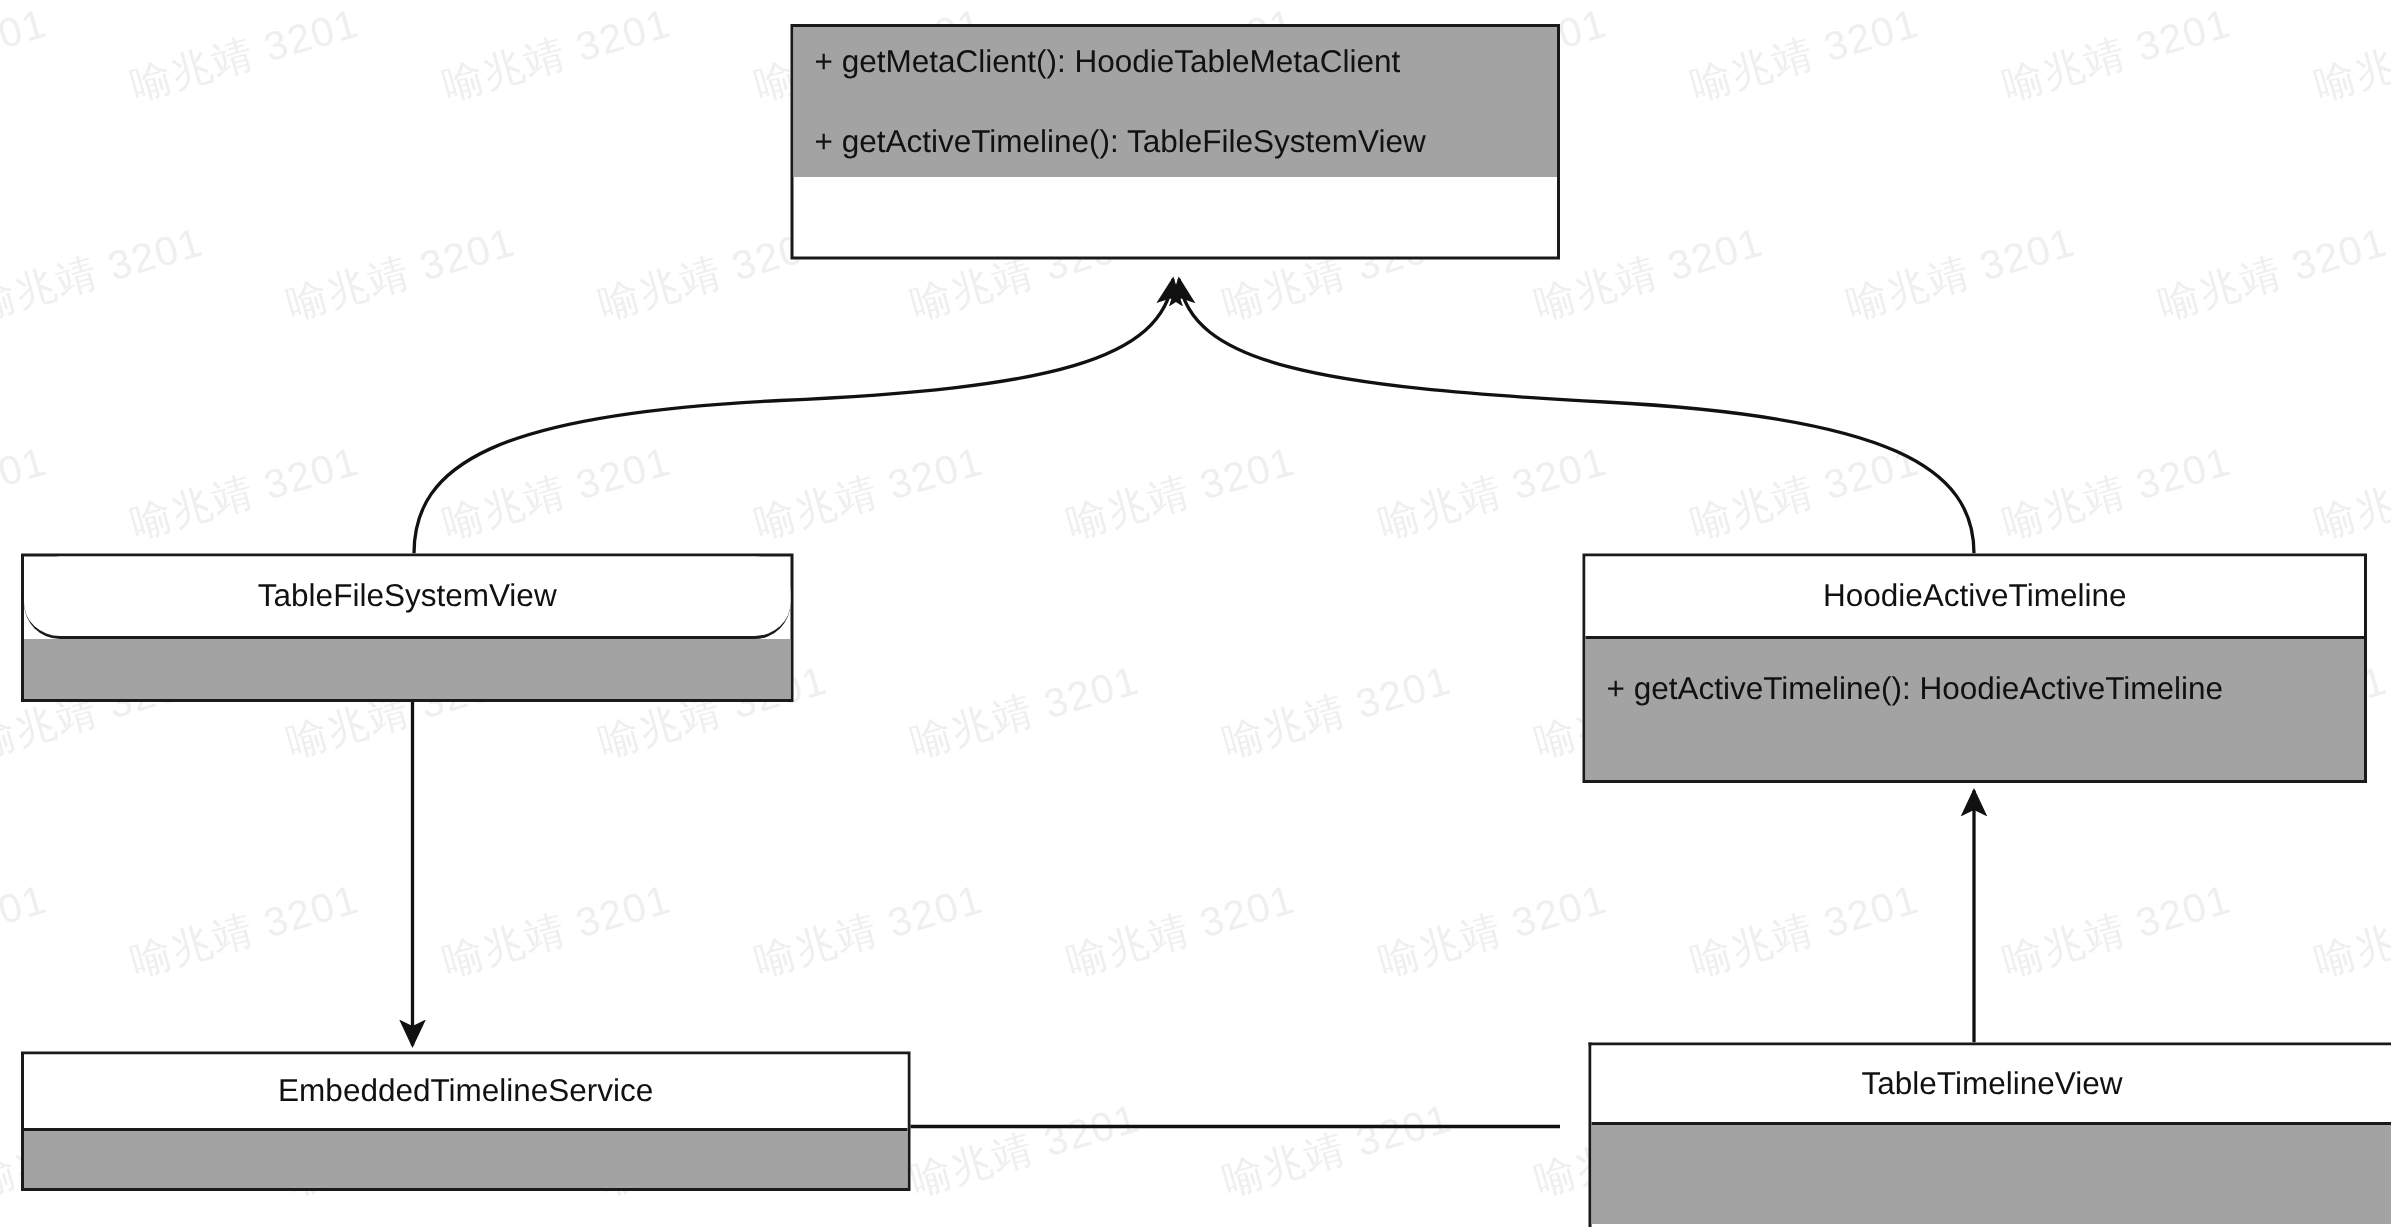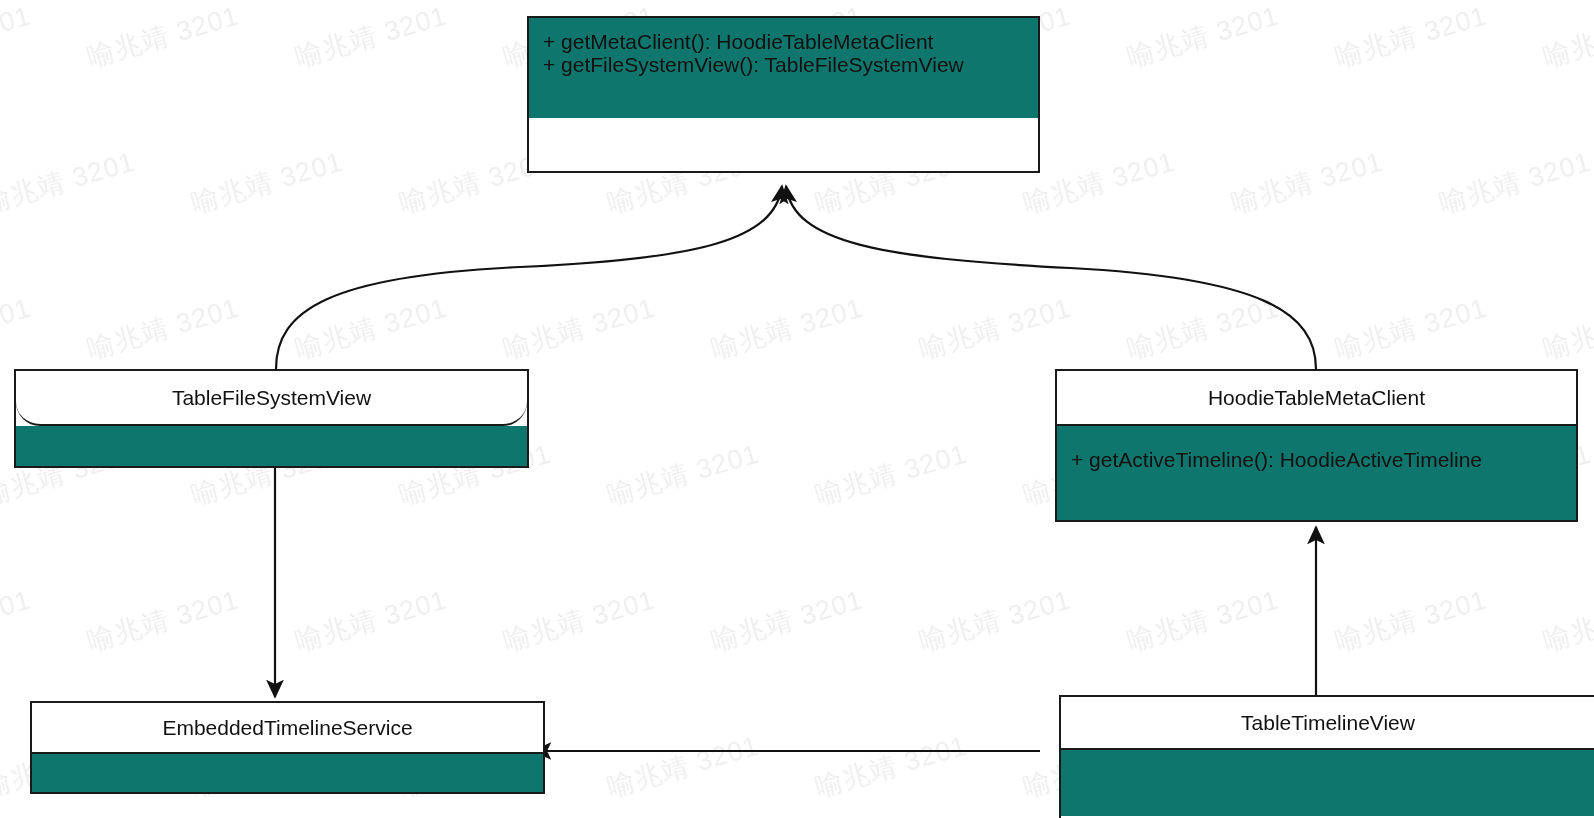--- a/index.html
+++ b/index.html
@@ -61,24 +61,24 @@
     color: #111111;
     display: flex;
     align-items: center;
     justify-content: center;
     border-bottom: 2px solid #1a1a1a;
     background: #ffffff;
   }
   .uml-members {
     box-sizing: border-box;
     width: 100%;
-    background: #0f766e;
+    background: #a3a3a3;
     display: flex;
     flex-direction: column;
-    justify-content: flex-start;
+    justify-content: space-between;
   }
   .uml-member {
     font-size: 21px;
     color: #111111;
     padding-left: 14px;
     white-space: nowrap;
     line-height: 1.1;
   }
   .uml-members.empty { }
 
@@ -88,21 +88,21 @@
   #class-hoodie-table .uml-members { height: 100px; padding: 12px 0; }
 
   #class-table-file-system-view { left: 14px; top: 369px; width: 515px; height: 99px; }
   #class-table-file-system-view .uml-title   { height: 55px; border-radius: 24px; }
   #class-table-file-system-view .uml-members { height: 40px; }
 
   #class-hoodie-table-meta-client { left: 1055px; top: 369px; width: 523px; height: 153px; }
   #class-hoodie-table-meta-client .uml-title   { height: 55px; }
   #class-hoodie-table-meta-client .uml-members { height: 94px; padding: 22px 0; }
 
-  #class-embedded-timeline-service { left: 14px; top: 701px; width: 515px; height: 93px; margin-left: 16px; }
+  #class-embedded-timeline-service { left: 14px; top: 701px; width: 593px; height: 93px; }
   #class-embedded-timeline-service .uml-title   { height: 51px; }
   #class-embedded-timeline-service .uml-members { height: 38px; }
 
   #class-table-timeline-view { left: 1040px; top: 695px; width: 538px; height: 123px; border-bottom: none; margin-left: 19px; }
   #class-table-timeline-view .uml-title   { height: 53px; }
   #class-table-timeline-view .uml-members { height: 66px; }
 </style>
 </head>
 <body>
 
@@ -181,31 +181,31 @@
      HoodieTableMetaClient (vertical up) --&gt;
     <path d="M 1316 695 L 1316 527" fill="none" stroke="#111111" stroke-width="2.2" marker-end="url(#arrow-solid)"></path>
 
      EmbeddedTimelineService (horizontal left) --&gt;
     <path d="M 1040 751 L 534 751" fill="none" stroke="#111111" stroke-width="2.2" marker-end="url(#arrow-solid)"></path>
   </svg>
 
   <div class="uml-class" id="class-hoodie-table">
     <div class="uml-members">
       <div class="uml-member">+ getMetaClient(): HoodieTableMetaClient</div>
-      <div class="uml-member">+ getFileSystemView(): TableFileSystemView</div>
+      <div class="uml-member">+ getActiveTimeline(): TableFileSystemView</div>
     </div>
   </div>
 
   <div class="uml-class" id="class-table-file-system-view">
     <div class="uml-title">TableFileSystemView</div>
     <div class="uml-members empty"></div>
   </div>
 
   <div class="uml-class" id="class-hoodie-table-meta-client">
-    <div class="uml-title">HoodieTableMetaClient</div>
+    <div class="uml-title">HoodieActiveTimeline</div>
     <div class="uml-members">
       <div class="uml-member">+ getActiveTimeline(): HoodieActiveTimeline</div>
     </div>
   </div>
 
   <div class="uml-class" id="class-embedded-timeline-service">
     <div class="uml-title">EmbeddedTimelineService</div>
     <div class="uml-members empty"></div>
   </div>
 

